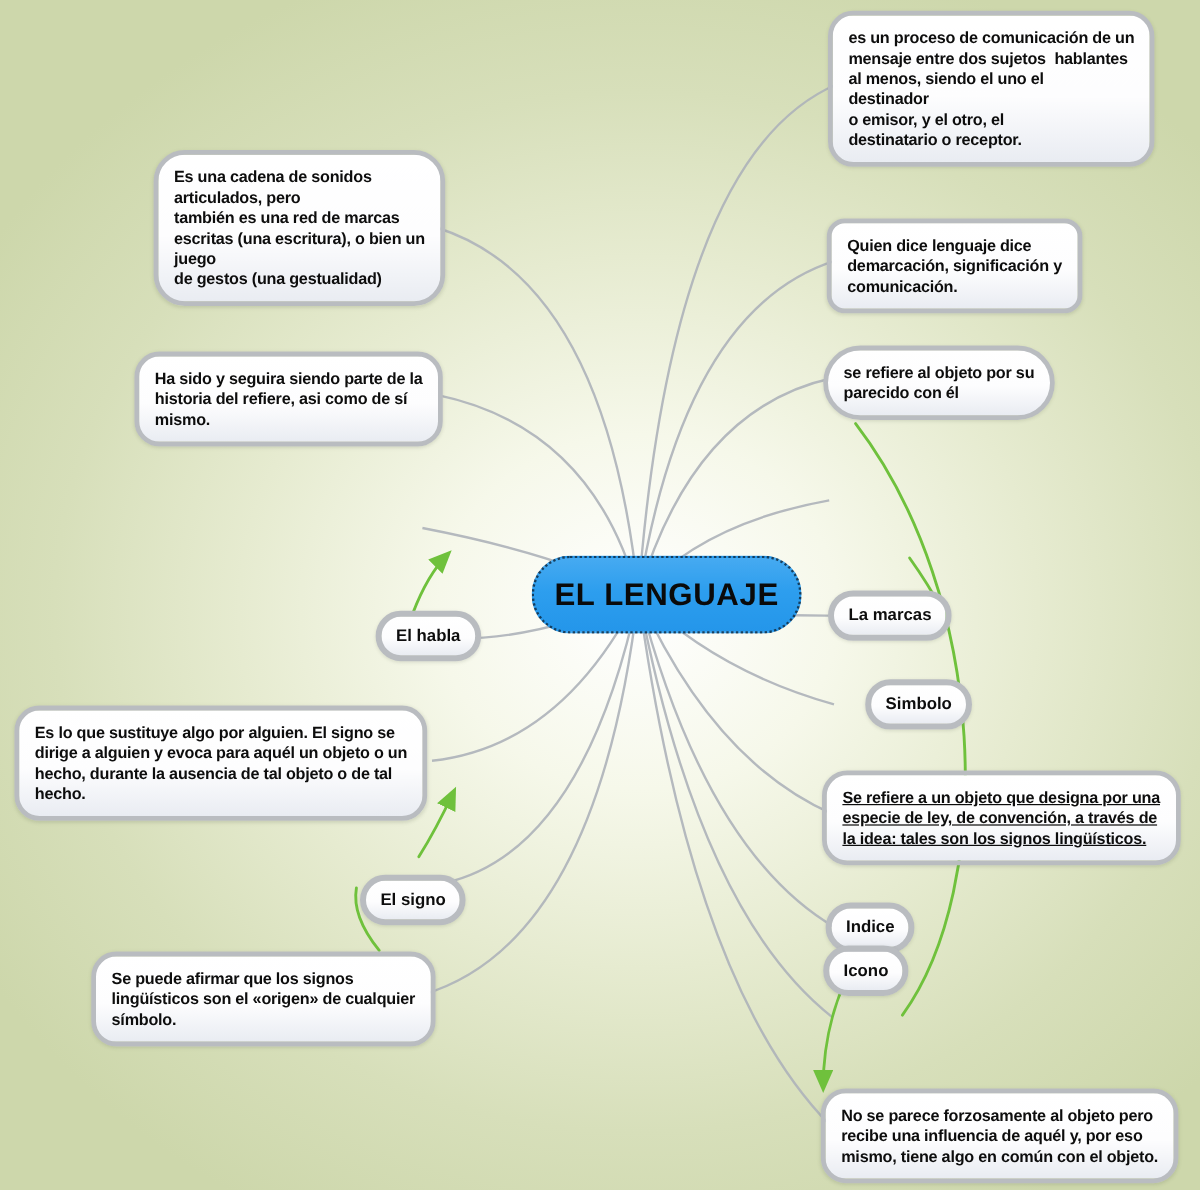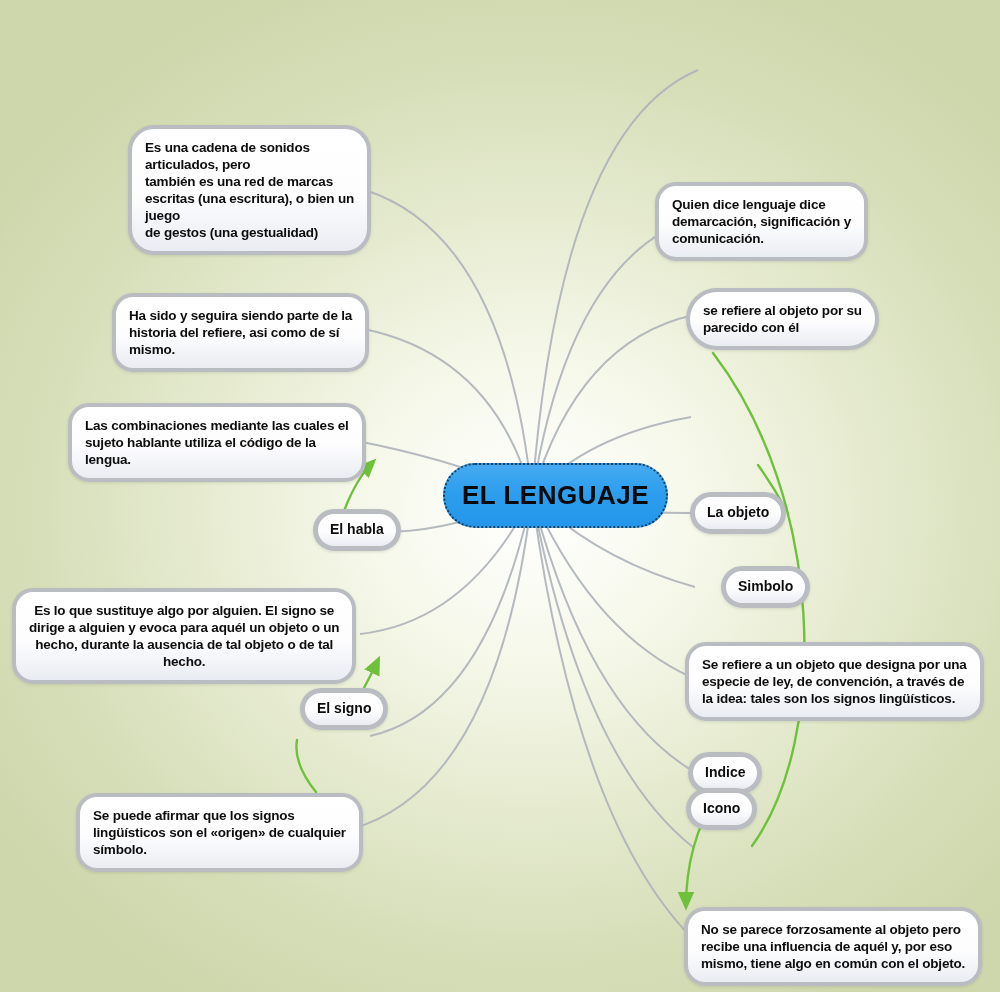--- a/index.html
+++ b/index.html
@@ -79,41 +79,44 @@
 
   <div class="node" style="left:128px;top:125px;border-radius:26px;">Es una cadena de sonidos
 articulados, pero
 también es una red de marcas
 escritas (una escritura), o bien un
 juego
 de gestos (una gestualidad)</div>
   <div class="node" style="left:112px;top:293px;">Ha sido y seguira siendo parte de la
 historia del refiere, asi como de sí
 mismo.</div>
-  <div class="node" style="left:68px;top:403px;">Las combinaciones mediante las cuales el
-sujeto hablante utiliza el código de la
-lengua.</div>
   <div class="node pill" style="left:313px;top:509px;">El habla</div>
-  <div class="node" style="left:12px;top:588px;text-align:center;">Es lo que sustituye algo por alguien. El signo se
+  <div class="node" style="left:12px;top:588px;">Es lo que sustituye algo por alguien. El signo se
 dirige a alguien y evoca para aquél un objeto o un
 hecho, durante la ausencia de tal objeto o de tal
 hecho.</div>
-  <div class="node pill" style="left:300px;top:688px;">El signo</div>
+  <div class="node pill" style="left:300px;top:729px;">El signo</div>
   <div class="node" style="left:76px;top:793px;">Se puede afirmar que los signos
 lingüísticos son el «origen» de cualquier
 símbolo.</div>
 
-  <div class="node" style="left:655px;top:182px;">Quien dice lenguaje dice
+  <div class="node" style="left:690px;top:9px;">es un proceso de comunicación de un
+mensaje entre dos sujetos  hablantes
+al menos, siendo el uno el
+destinador
+o emisor, y el otro, el
+destinatario o receptor.</div>
+  <div class="node" style="left:689px;top:182px;border-radius:15px;">Quien dice lenguaje dice
 demarcación, significación y
 comunicación.</div>
   <div class="node" style="left:686px;top:288px;border-radius:31px;">se refiere al objeto por su
 parecido con él</div>
-  <div class="node pill" style="left:690px;top:492px;">La objeto</div>
+  <div class="node pill" style="left:690px;top:492px;">La marcas</div>
   <div class="node pill" style="left:721px;top:566px;">Simbolo</div>
-  <div class="node" style="left:685px;top:642px;">Se refiere a un objeto que designa por una
+  <div class="node" style="left:685px;top:642px;text-decoration:underline;">Se refiere a un objeto que designa por una
 especie de ley, de convención, a través de
 la idea: tales son los signos lingüísticos.</div>
   <div class="node pill" style="left:688px;top:752px;">Indice</div>
   <div class="node pill" style="left:686px;top:788px;">Icono</div>
   <div class="node" style="left:684px;top:879px;margin-top:28px;">No se parece forzosamente al objeto pero
 recibe una influencia de aquél y, por eso
 mismo, tiene algo en común con el objeto.</div>
 
   <div id="center-node">EL LENGUAJE</div>
 

